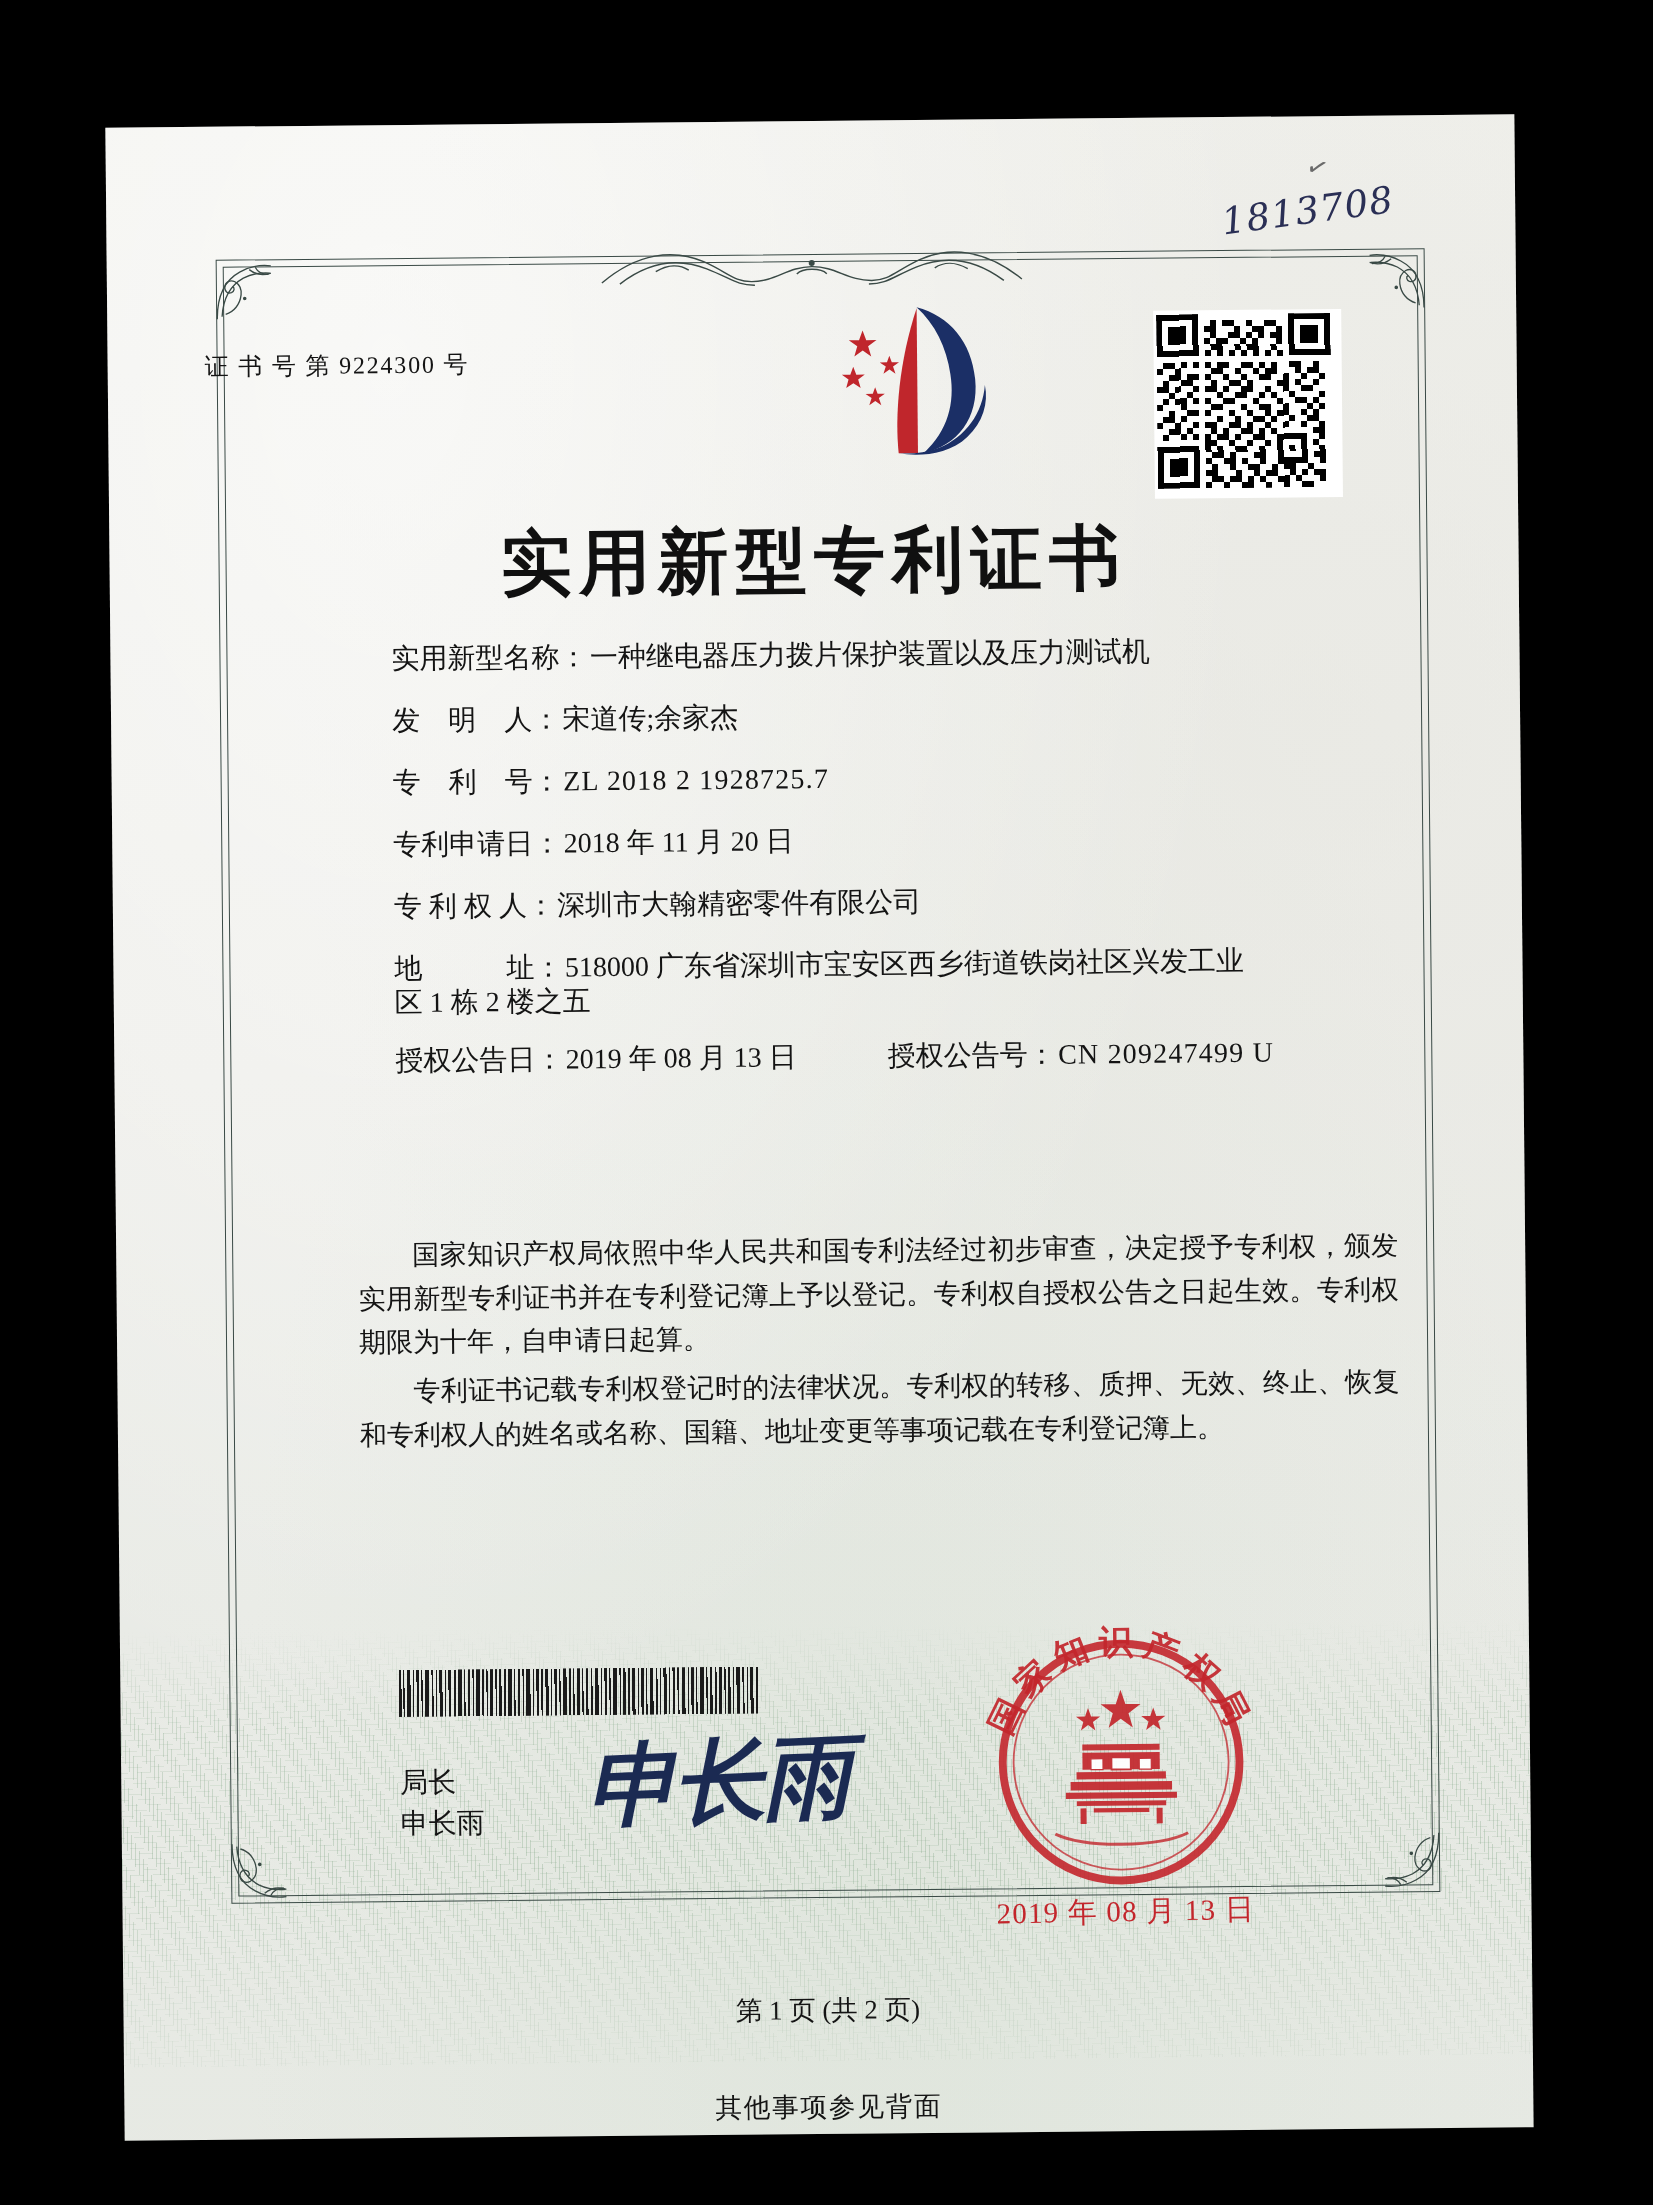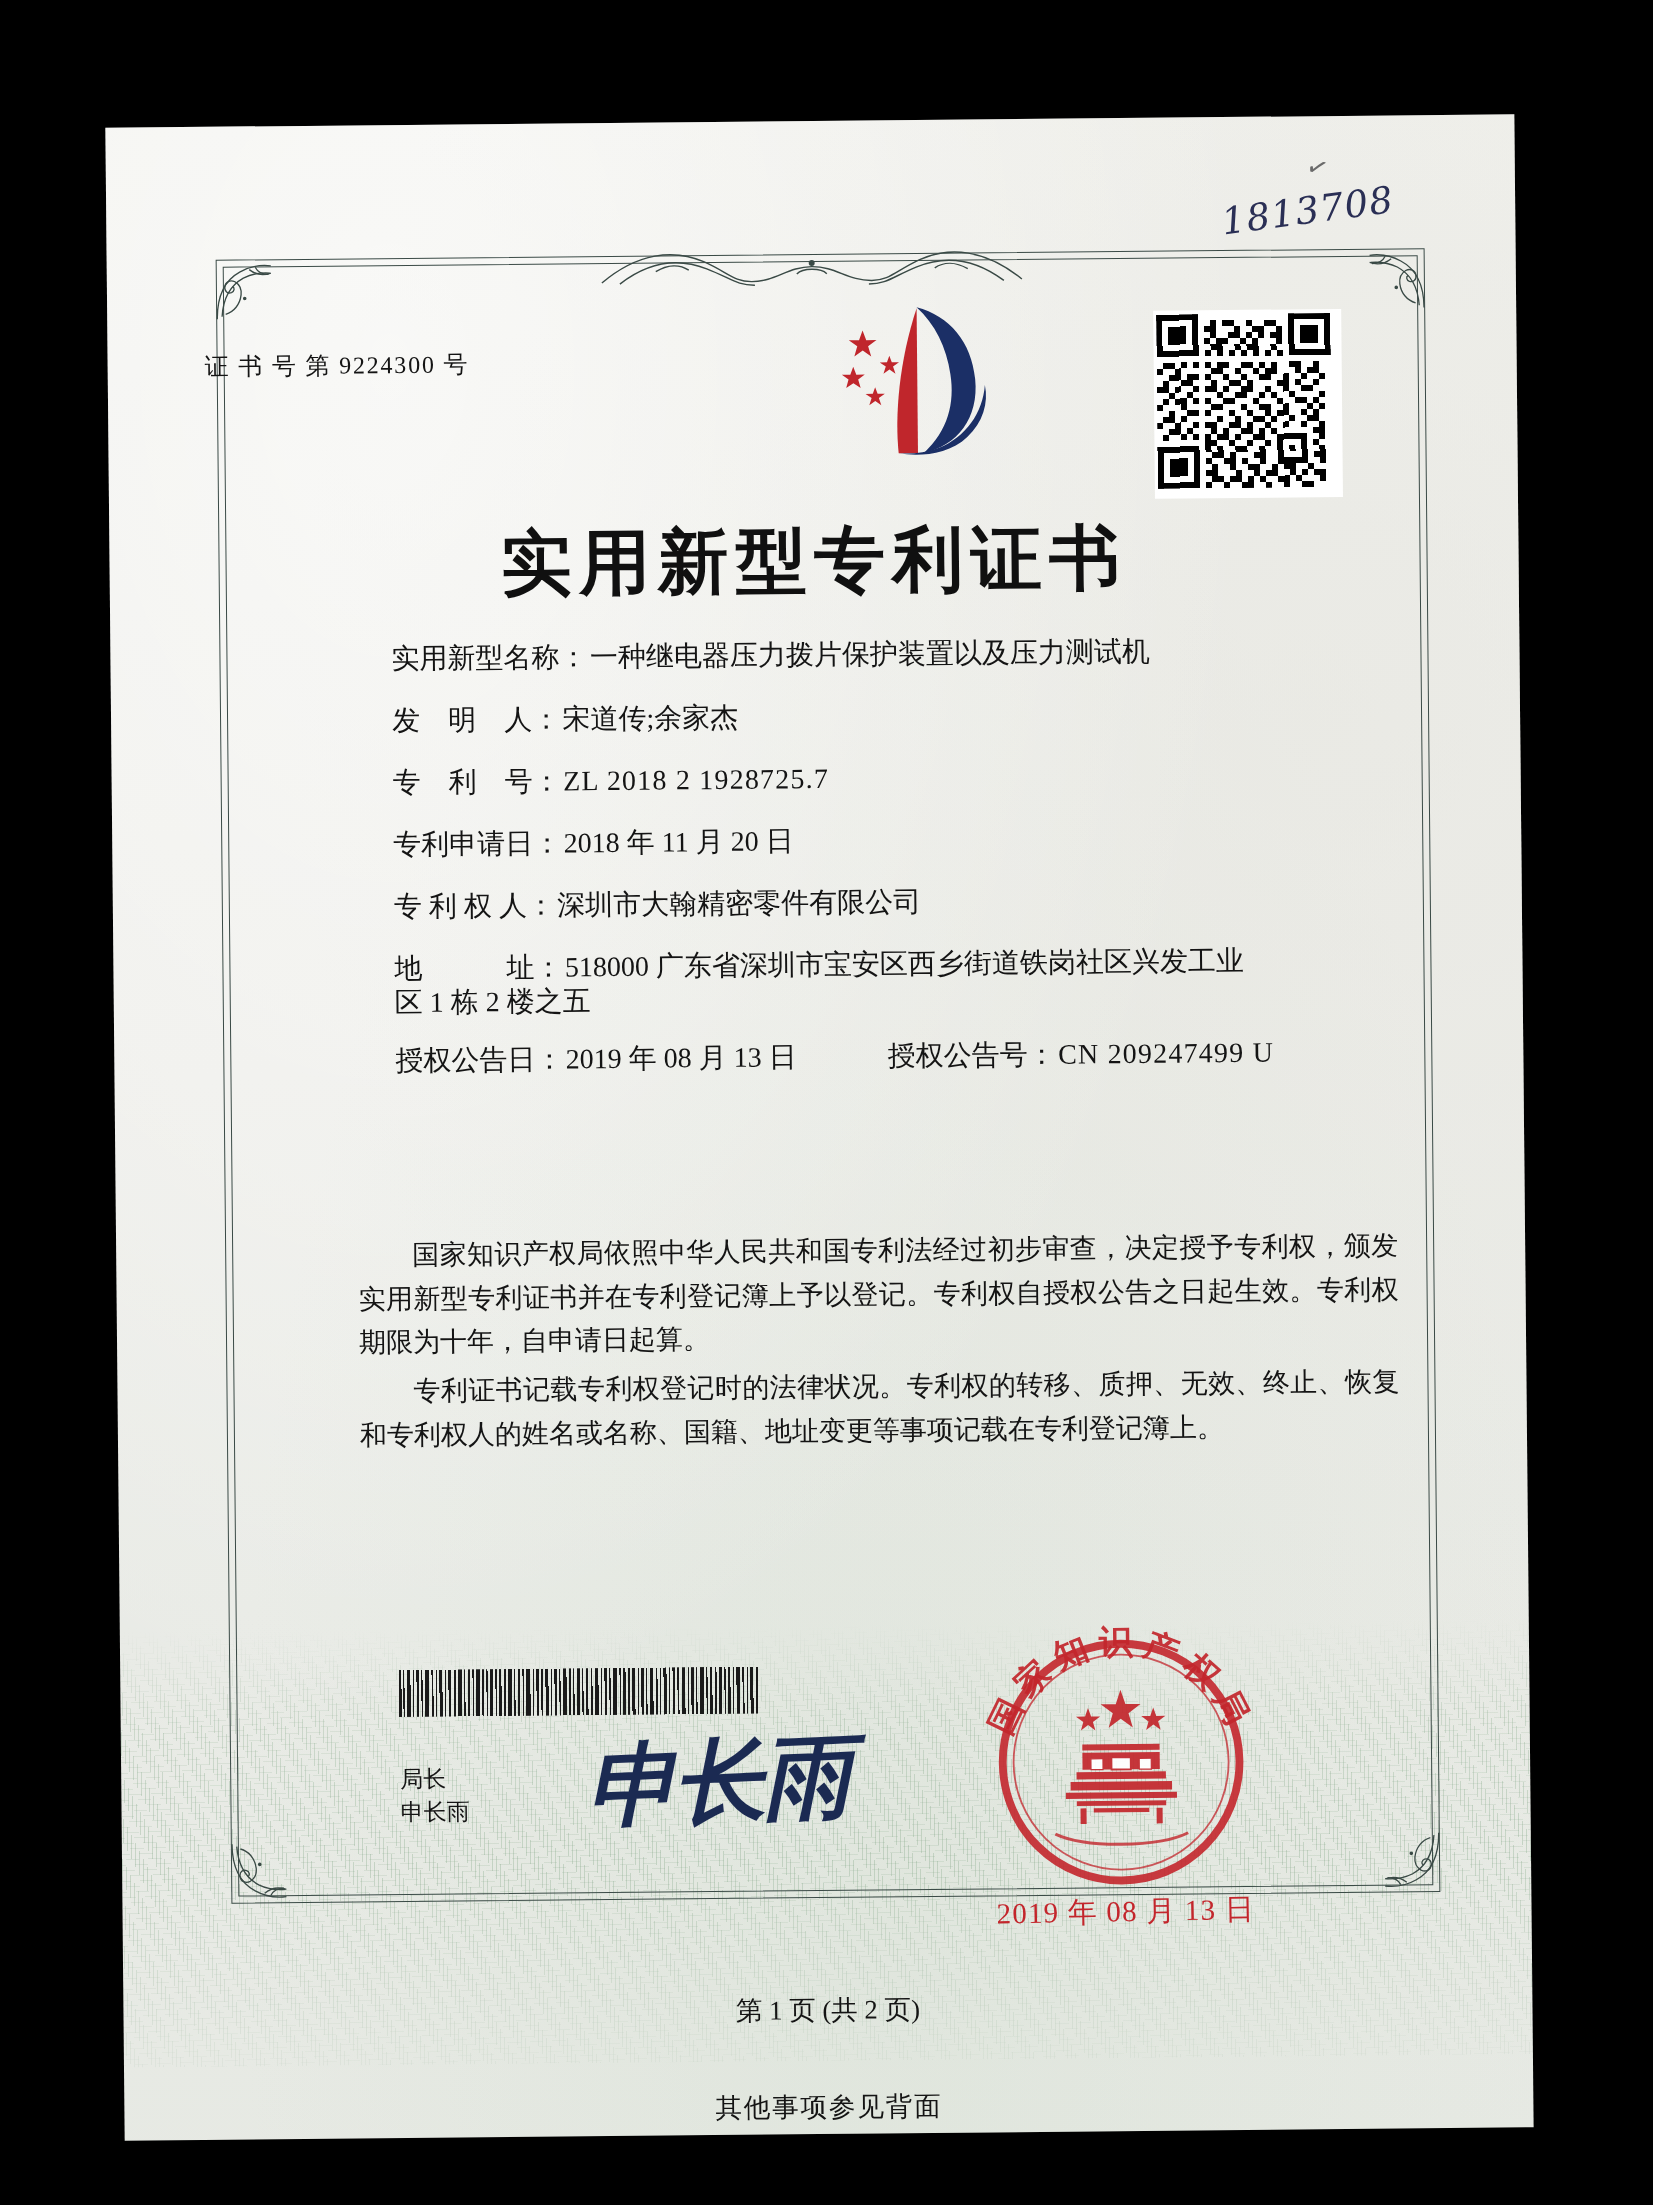--- a/index.html
+++ b/index.html
@@ -215,21 +215,21 @@
     top: 1545px;
     width: 363px;
     height: 47px;
   }
 
   
   #sig-label {
     position: absolute;
     left: 279px;
     top: 1638px;
-    font-size: 23px;
+    font-size: 28px;
     color: #141414;
     line-height: 1.45;
   }
   #signature {
     position: absolute;
     left: 465px;
     top: 1599px;
     font-size: 91px;
     color: #1b2a52;
     font-family: "DejaVu Serif", serif;

